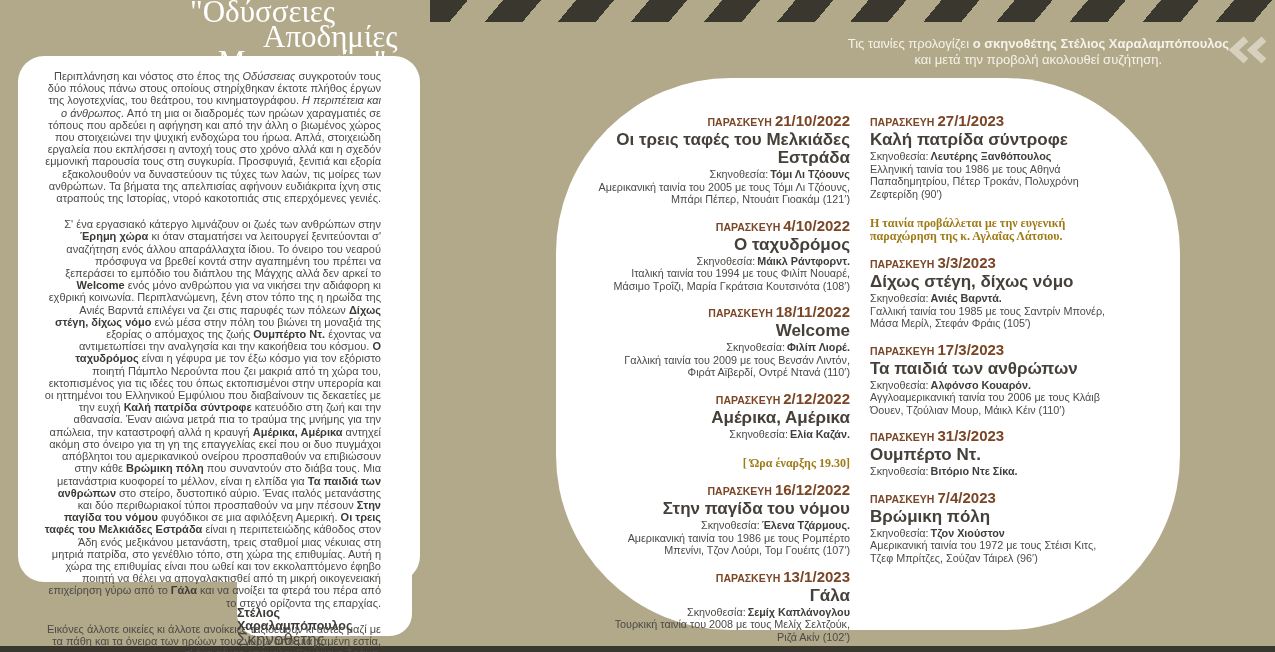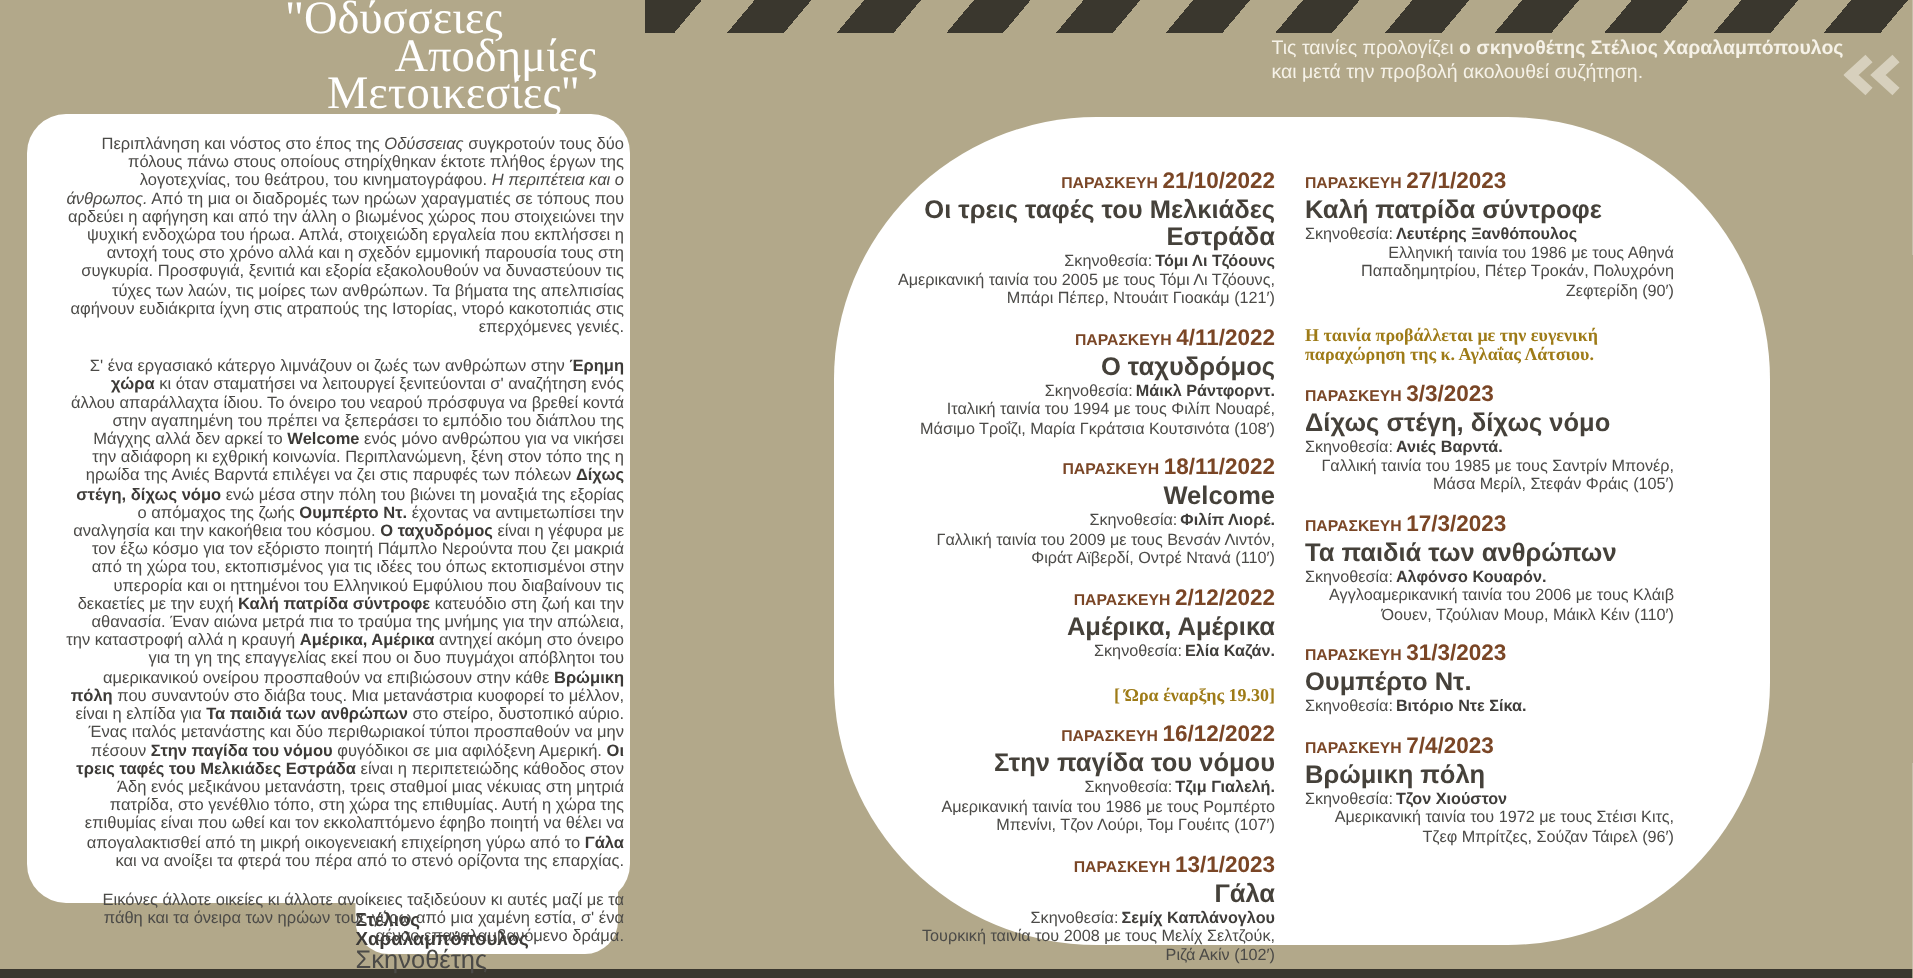--- a/index.html
+++ b/index.html
@@ -10,27 +10,27 @@
            background:repeating-linear-gradient(130deg,#3a372e 0 29px,transparent 29px 56px);}
   .bottom-bar{position:absolute;left:0;right:0;bottom:0;height:6px;background:#3a372e;}
   
   .title{position:absolute;left:0;top:0;width:460px;height:90px;color:#ffffff;
          font-family:"Liberation Serif",serif;font-size:31px;}
   .title-line{position:absolute;white-space:nowrap;line-height:30px;}
   .tl0{left:190px;top:-3px;}
   .tl1{left:263px;top:22px;}
   .tl2{left:218px;top:47px;}
   
-  .intro{position:absolute;right:46px;top:24px;text-align:left;color:#f6f2e8;
+  .intro{position:absolute;right:46px;top:36px;text-align:center;color:#f6f2e8;
          font-size:13px;line-height:16px;}
   .intro .b{font-weight:bold;}
   .chevrons{position:absolute;right:6px;top:36px;}
   
-  .essay{position:absolute;left:18px;top:76px;width:402px;height:526px;background:#ffffff;
-         border-radius:26px;box-sizing:border-box;padding:14px 4px 0 26px;
+  .essay{position:absolute;left:18px;top:56px;width:402px;height:526px;background:#ffffff;
+         border-radius:26px;box-sizing:border-box;padding:14px 39px 0 26px;
          text-align:right;color:#4b4a47;font-size:11px;line-height:12.2px;}
   .essay p{margin:0 0 14px 0;}
   .seg-b{font-weight:bold;color:#3c3a37;}
   .seg-i{font-style:italic;}
   .sig-tab{position:absolute;left:237px;top:560px;width:175px;height:76px;background:#ffffff;
            border-radius:0 0 22px 22px;box-sizing:border-box;padding:47px 48px 0 0;
            }
   .sig-name{font-weight:bold;color:#3c3a37;font-size:12.5px;line-height:13px;}
   .sig-role{color:#4b4a47;font-size:17px;line-height:13px;}
   
@@ -38,21 +38,21 @@
         border-radius:175px;}
   .col{position:absolute;top:34px;}
   .col-left{left:42px;width:252px;text-align:right;}
   .col-right{left:314px;width:246px;text-align:left;}
   .entry{margin-bottom:11px;}
   .day{font-size:10.5px;font-weight:bold;color:#7a4626;}
   .date{font-size:15px;font-weight:bold;color:#7a4626;margin-left:3px;}
   .film-title{font-size:17px;font-weight:bold;color:#45413a;line-height:18px;margin-top:1px;}
   .dir-line{font-size:10.8px;color:#4b4a47;line-height:12.5px;margin-top:1px;}
   .dir-name{font-weight:bold;color:#3f3d3a;margin-left:2px;}
-  .details{font-size:10.8px;color:#4b4a47;line-height:12.5px;text-align:right;}
+  .details{font-size:10.8px;color:#4b4a47;line-height:12.5px;}
   .note{font-size:12px;font-weight:bold;color:#9e7b17;line-height:13px;margin-top:17px;font-family:Liberation Serif, serif;}
 </style>
 </head>
 <body>
 
 <div class="page">
 
   <div class="stripes"></div>
   <div class="bottom-bar"></div>
 
@@ -92,21 +92,21 @@
       <div class="film-title">Οι τρεις ταφές του Μελκιάδες Εστράδα</div>
       <div class="dir-line">
         <span class="dir-label">Σκηνοθεσία:</span><span class="dir-name">Τόμι Λι Τζόουνς</span>
       </div>
       <div class="details">Αμερικανική ταινία του 2005 με τους Τόμι Λι Τζόουνς, Μπάρι Πέπερ, Ντουάιτ Γιοακάμ (121′)</div>
 
     </div>
 
     <div class="entry">
       <div class="date-line">
-        <span class="day">ΠΑΡΑΣΚΕΥΗ</span><span class="date">4/11/2022</span>
+        <span class="day">ΠΑΡΑΣΚΕΥΗ</span><span class="date">4/10/2022</span>
       </div>
       <div class="film-title">Ο ταχυδρόμος</div>
       <div class="dir-line">
         <span class="dir-label">Σκηνοθεσία:</span><span class="dir-name">Μάικλ Ράντφορντ.</span>
       </div>
       <div class="details">Ιταλική ταινία του 1994 με τους Φιλίπ Νουαρέ, Μάσιμο Τροΐζι, Μαρία Γκράτσια Κουτσινότα (108′)</div>
 
     </div>
 
     <div class="entry">
@@ -131,21 +131,21 @@
       </div>
       <div class="note">[ Ώρα έναρξης 19.30]</div>
     </div>
 
     <div class="entry">
       <div class="date-line">
         <span class="day">ΠΑΡΑΣΚΕΥΗ</span><span class="date">16/12/2022</span>
       </div>
       <div class="film-title">Στην παγίδα του νόμου</div>
       <div class="dir-line">
-        <span class="dir-label">Σκηνοθεσία:</span><span class="dir-name">Τζιμ Γιαλελή.</span>
+        <span class="dir-label">Σκηνοθεσία:</span><span class="dir-name">Έλενα Τζάρμους.</span>
       </div>
       <div class="details">Αμερικανική ταινία του 1986 με τους Ρομπέρτο Μπενίνι, Τζον Λούρι, Τομ Γουέιτς (107′)</div>
 
     </div>
 
     <div class="entry">
       <div class="date-line">
         <span class="day">ΠΑΡΑΣΚΕΥΗ</span><span class="date">13/1/2023</span>
       </div>
       <div class="film-title">Γάλα</div>

